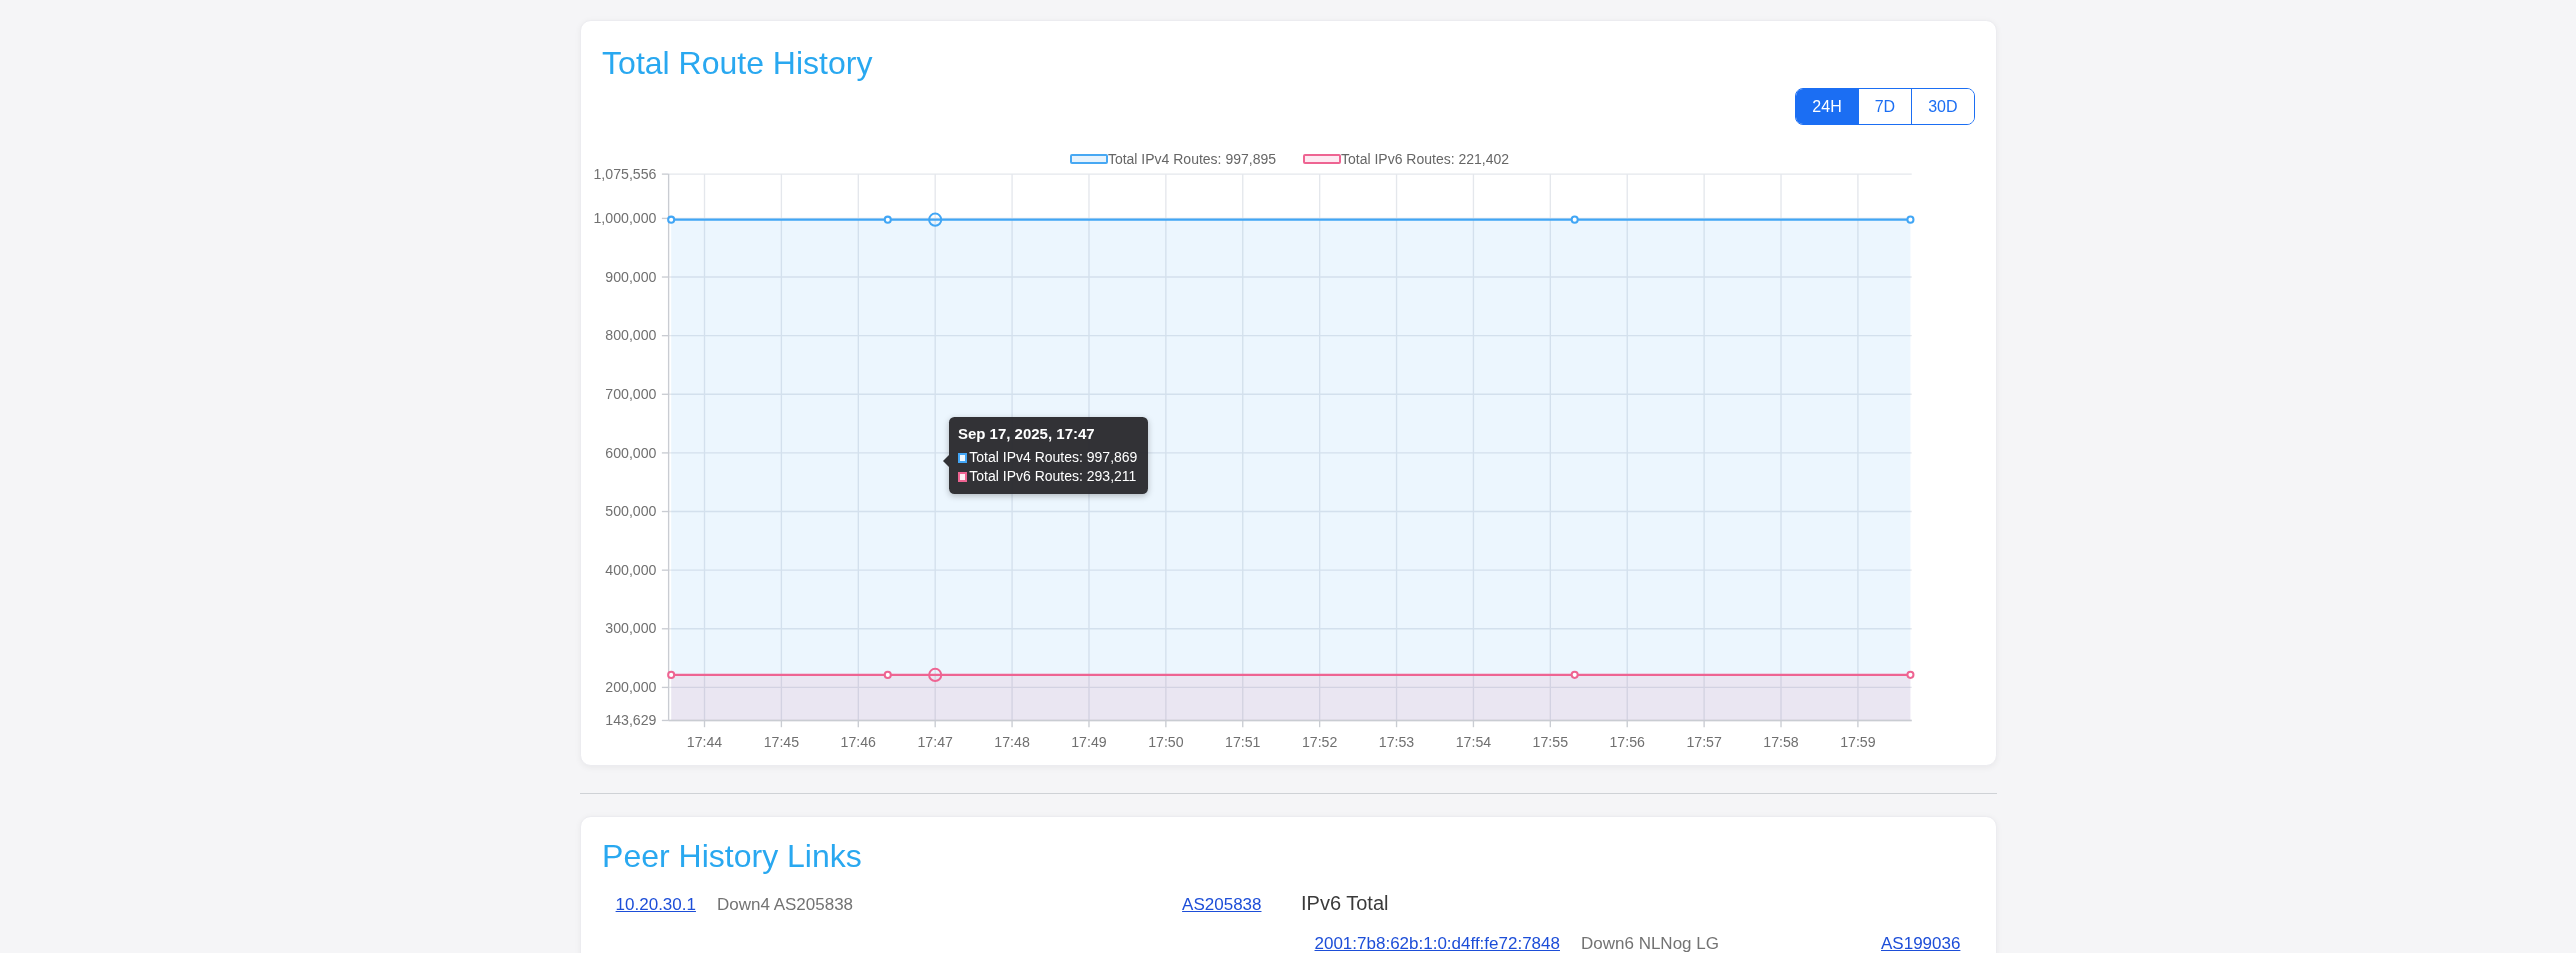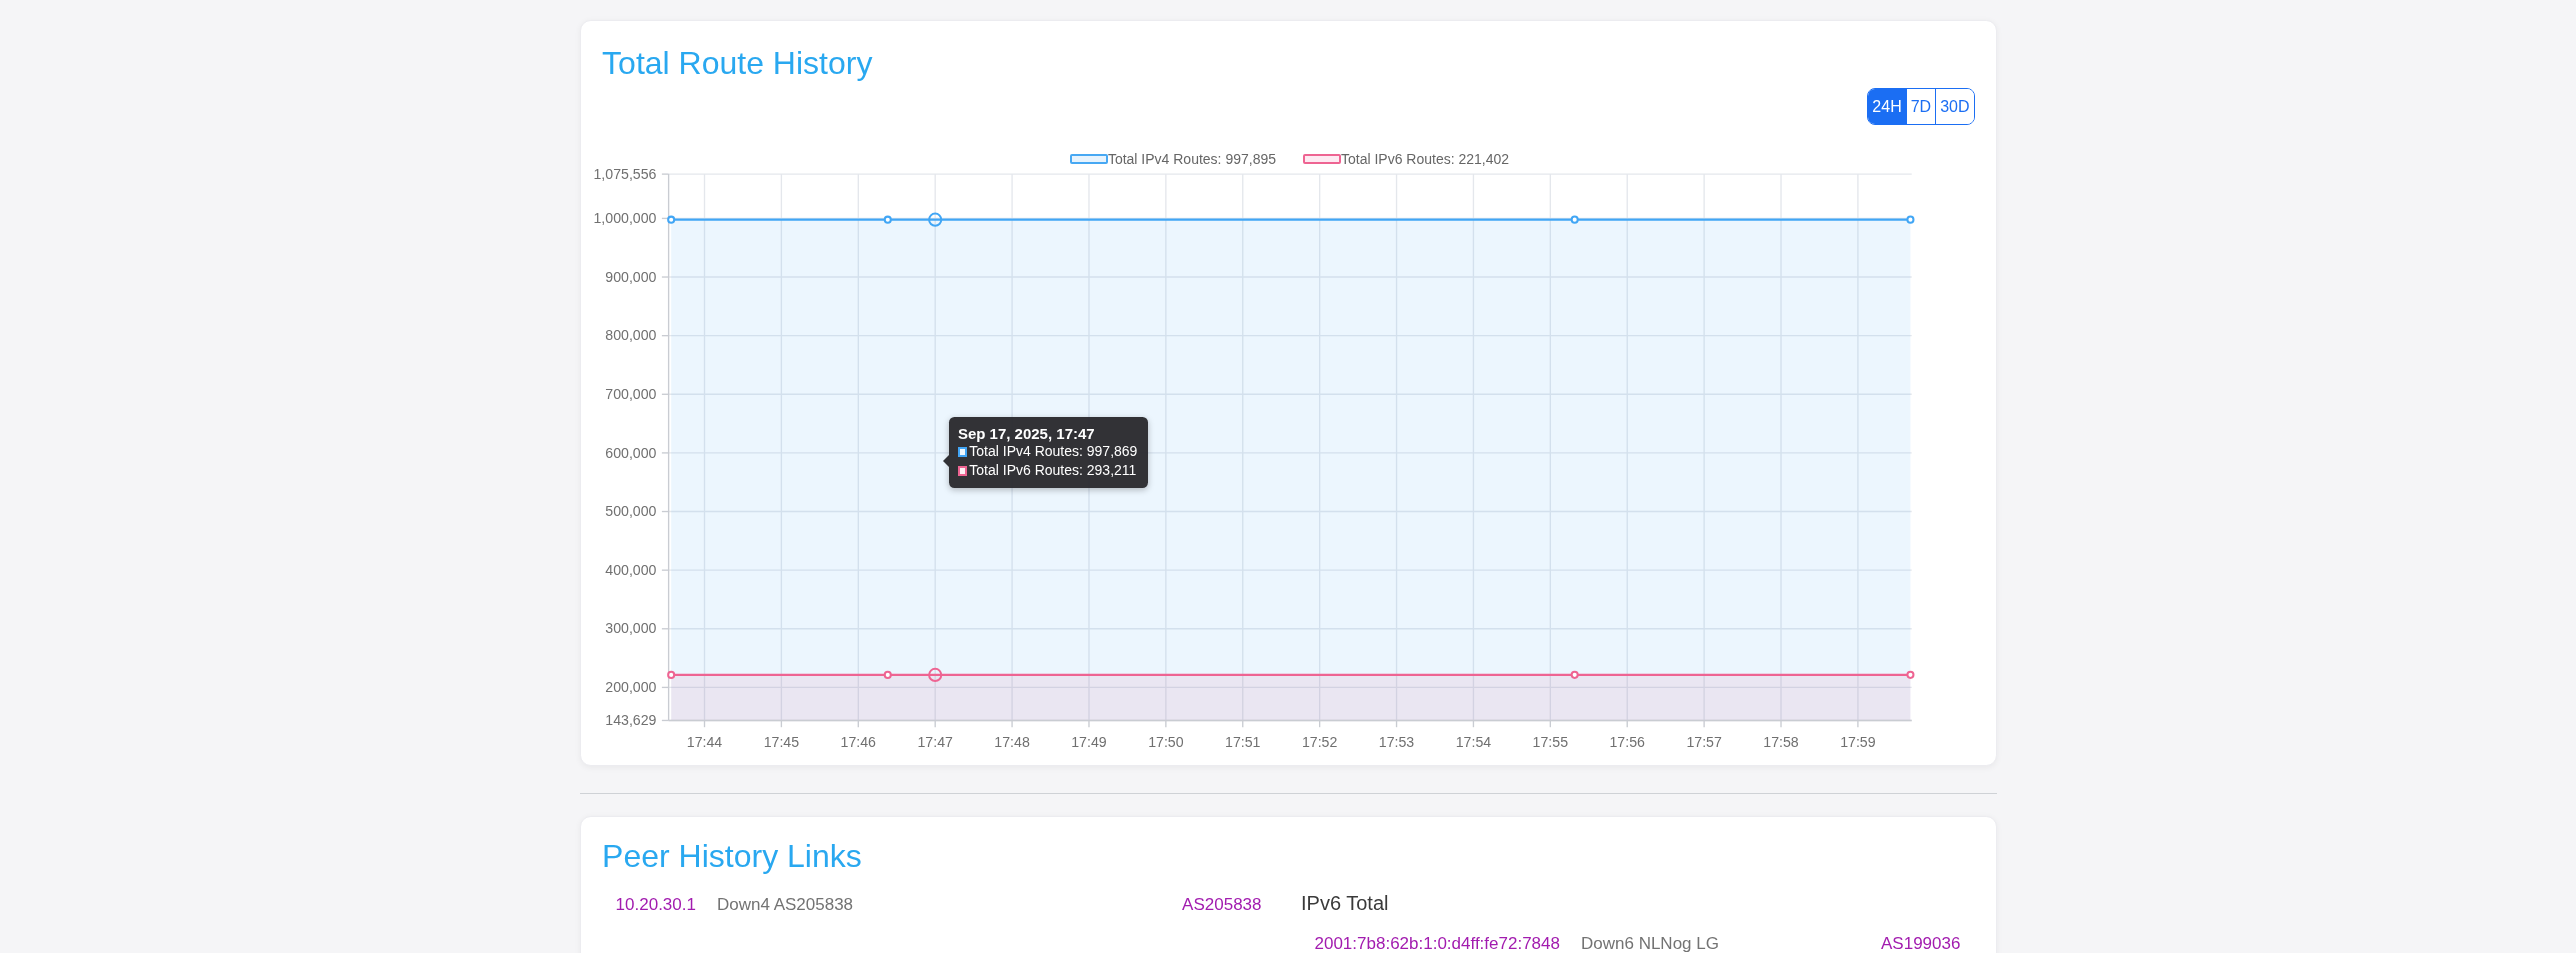--- a/index.html
+++ b/index.html
@@ -20,21 +20,21 @@
 
   
   .chart-card { position:relative; height:746px; }
   .chart-card .card-title { padding:23px 0 0 21.6px; }
   .range-group {
     position:absolute; top:67px; right:21px; display:flex;
     border:1.3px solid #1b6ef3; border-radius:8px; overflow:hidden; background:#fff;
   }
   .range-btn {
     font-family:inherit; font-size:16px; color:#1b6ef3; background:#fff;
-    border:none; border-left:1.3px solid #1b6ef3; height:35px; padding:0 4px;
+    border:none; border-left:1.3px solid #1b6ef3; height:35px; padding:0 16px;
     cursor:pointer; line-height:35px;
   }
   .range-btn:first-child { border-left:none; }
   .range-btn.active { background:#1b6ef3; color:#fff; }
 
   .legend {
     position:absolute; left:87px; top:130px; width:1244px;
     display:flex; justify-content:center; align-items:center; gap:27px;
   }
   .legend-item { display:flex; align-items:center; gap:0; font-size:14px; color:#666; cursor:pointer; }
@@ -47,37 +47,37 @@
   .chart-tooltip {
     position:absolute; left:368px; top:396px; z-index:5;
     background:rgba(42,42,46,0.96); border-radius:5.4px; padding:8.8px 10.8px 8px 9.4px;
     color:#fff; white-space:nowrap; box-shadow:0 2px 6.7px rgba(0,0,0,0.25);
   }
   .chart-tooltip::before {
     content:""; position:absolute; left:-6px; top:38px;
     border-style:solid; border-width:6px 6.7px 6px 0;
     border-color:transparent rgba(42,42,46,0.96) transparent transparent;
   }
-  .tooltip-title { font-size:15px; font-weight:700; margin-bottom:0; }
+  .tooltip-title { font-size:15px; font-weight:700; margin-bottom:6px; }
   .tooltip-row { display:flex; align-items:center; gap:2px; font-size:14px; line-height:19px; }
   .tooltip-swatch { width:9.4px; height:9.4px; border:2px solid; flex:none; }
   .tooltip-swatch.ipv4 { border-color:#42a5f5; background:#eef7fe; }
   .tooltip-swatch.ipv6 { border-color:#ee6492; background:#fdeff4; }
 
   
   .section-divider { border:none; border-top:1.3px solid #cfd2d6; margin:27px 0 22px 0; }
 
   
   .peer-card { position:relative; height:189px; padding:0 21.6px; overflow:hidden; }
   .peer-card .card-title { padding:20px 0 0 0; }
   .peer-columns { display:flex; gap:26px; margin-top:17.5px; }
   .peer-col { flex:1; min-width:0; }
   .peer-heading { margin:0 0 16px 0; font-size:20px; font-weight:400; color:#3a3a3a; }
   .peer-row { display:flex; align-items:center; padding:2.7px 13.5px; font-size:17px; }
-  .peer-link, .as-link { color:#a21caf; cursor:pointer; }
+  .peer-link, .as-link { color:#1d4ed8; text-decoration:underline; cursor:pointer; }
   .peer-status { color:#737373; margin-left:21px; }
   .as-link { margin-left:auto; }
 </style>
 </head>
 <body>
 
 <div class="container">
 
   <section class="card chart-card">
     <h2 class="card-title">Total Route History</h2>

